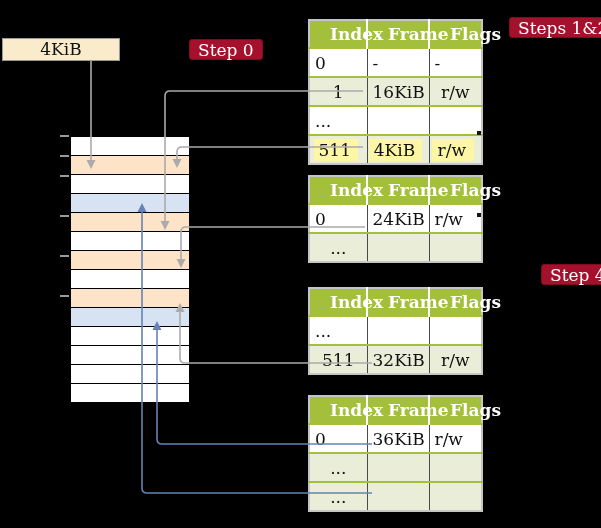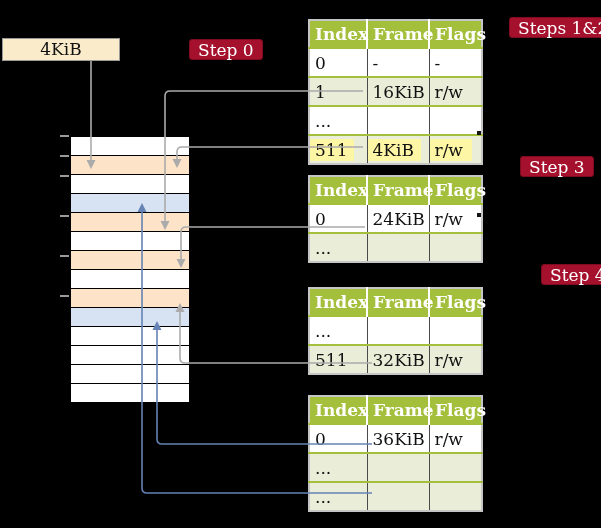--- a/index.html
+++ b/index.html
@@ -33,48 +33,47 @@
   .mem-blue{background:var(--mem-blue,#d7e3f3);}
   .tick{position:absolute;left:60px;width:9px;height:2px;background:#9a9a9a;}
   
   .ptable{
     position:absolute;left:308px;width:173px;border-collapse:collapse;
     table-layout:fixed;border:2px solid var(--table-border,#c5c5c5);
     font-size:17px;color:#111;background:#fff;
   }
   .ptable th{
     background:var(--header-green,#a3bf3b);color:#fff;font-weight:bold;
-    text-align:left;height:26px;padding:0 5px;border-right:2px solid #fff;
+    text-align:left;height:26px;padding:0 20px;border-right:2px solid #fff;
   }
   .ptable th:last-child{border-right:none;margin-left:24px;}
   .ptable td{
     height:27px;padding:0 5px;border-top:2px solid var(--header-green,#a3bf3b);
     border-right:1px solid #4a4a4a;background:#fff;overflow:hidden;
     white-space:nowrap;
   }
   .ptable td:last-child{border-right:none;}
-  .ptable tr.alt td{background:var(--row-green,#eaeed8);}
+  .ptable tr.alt td{background:var(--row-green,#eaeed8);text-align:center;}
   .hl{
     background:var(--highlight-yellow,#fdf6a4);display:inline-block;
     margin:-1px 0 -1px -5px;padding:1px 7px 1px 5px;min-width:30px;
   }
   
   #overlay{position:absolute;left:0;top:0;pointer-events:none;}
   .dot{position:absolute;width:4px;height:4px;background:#151515;}
 </style>
 </head>
 <body>
 
 <div id="stage" style="--label-red: #a5102c; --header-green: #a3bf3b; --row-green: #eaeed8; --mem-orange: #fde3c8; --mem-blue: #d7e3f3; --highlight-yellow: #fdf6a4; --cream: #faecca; --table-border: #c5c5c5;">
 
   <div class="size-box">4KiB</div>
 
   <div class="step-label" style="left:189px;top:39px;">Step 0</div>
   <div class="step-label" style="left:509px;top:17px;">Steps 1&amp;2</div>
-  <div class="step-label" style="left:520px;top:156px;">Step 3</div>
   <div class="step-label" style="left:516px;top:264px;margin-left:25px;">Step 4</div>
 
   <div id="memory">
       <div class="mem-row mem-white"></div>
       <div class="mem-row mem-orange"></div>
       <div class="mem-row mem-white"></div>
       <div class="mem-row mem-blue"></div>
       <div class="mem-row mem-orange"></div>
       <div class="mem-row mem-white"></div>
       <div class="mem-row mem-orange"></div>

